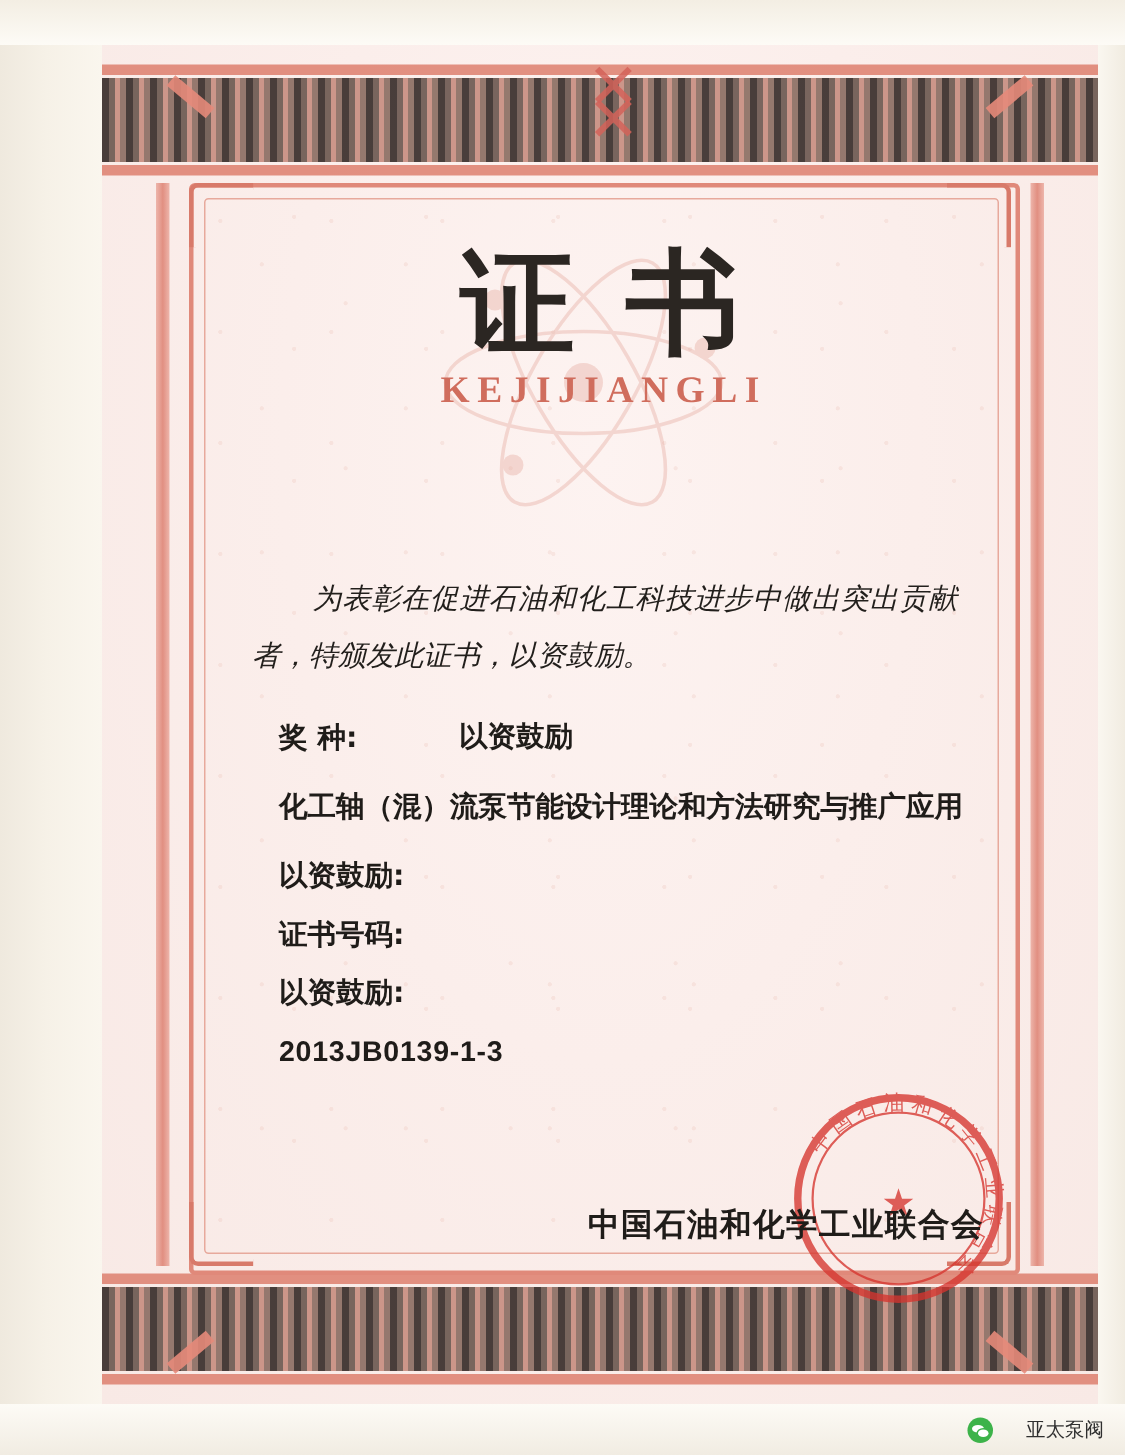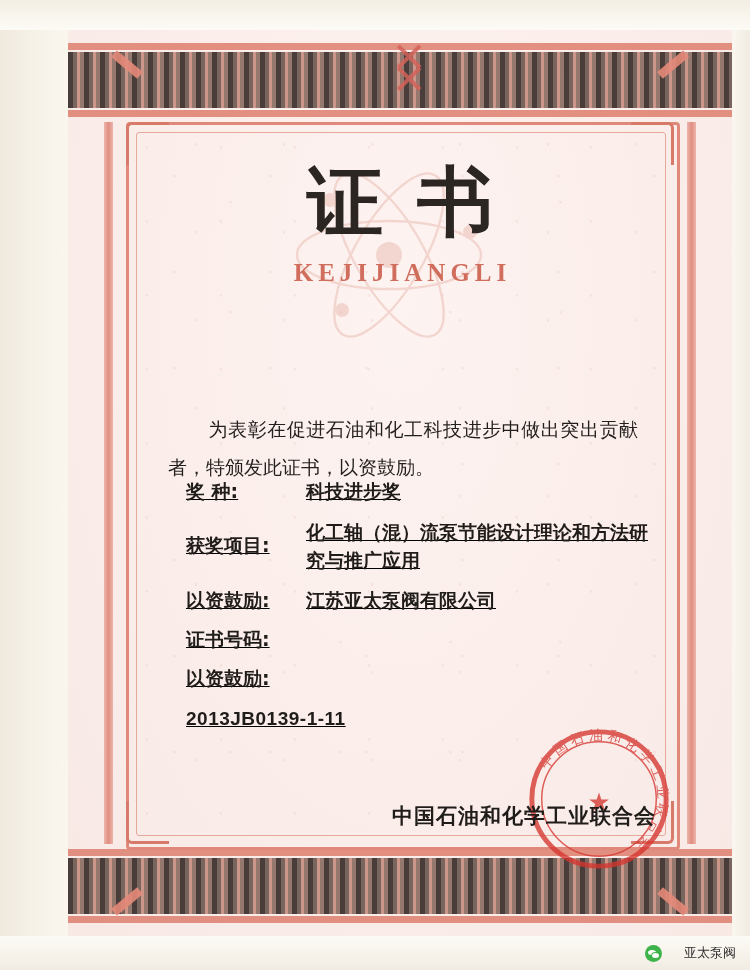--- a/index.html
+++ b/index.html
@@ -180,74 +180,74 @@
   .cert-title {
     font-family: "DejaVu Sans", sans-serif;
     font-size: 76px;
     font-weight: bold;
     letter-spacing: 34px;
     color: #2b2622;
     text-indent: 34px;
     line-height: 1.15;
   }
   .cert-subtitle {
-    margin-top: 14px;
+    margin-top: 2px;
     font-family: "Liberation Serif", serif;
     font-size: 25px;
     font-weight: bold;
     letter-spacing: 5px;
     color: #d06d5d;
     text-indent: 5px;
   }
 
   
   .body-text {
     position: absolute;
     left: 100px;
-    top: 380px;
+    top: 350px;
     width: 470px;
     font-family: "DejaVu Sans", sans-serif;
     font-size: 19px;
     line-height: 38px;
     color: #221f1c;
     text-align: justify;
+    font-style: italic;
   }
   .body-text .indent { display: inline-block; width: 40px; }
 
   
   .fields {
     position: absolute;
     left: 118px;
     top: 448px;
     width: 480px;
   }
   .field-row {
     display: flex;
-    align-items: center;
+    align-items: flex-end;
     margin-bottom: 13px;
-    text-decoration: underline;
   }
   .field-label {
     flex: 0 0 120px;
     font-family: "DejaVu Sans", sans-serif;
     font-size: 19px;
     font-weight: bold;
     color: #1f1c19;
     letter-spacing: 0px;
     white-space: nowrap;
   }
   .field-value {
     flex: 1;
     font-family: "DejaVu Sans", sans-serif;
     font-size: 19px;
     font-weight: bold;
     color: #1f1c19;
     line-height: 27px;
   }
-  .field-value.two-line { line-height: 28px; }
+  .field-value.two-line { line-height: 40px; }
   .field-value.mono {
     font-family: "Liberation Sans", sans-serif;
     letter-spacing: .5px;
   }
 
   
   .seal {
     position: absolute;
     left: 452px;
     top: 690px;
@@ -358,43 +358,41 @@
       <div class="cert-title">证书</div>
       <div class="cert-subtitle">KEJIJIANGLI</div>
     </div>
 
     <div class="body-text"><span class="indent"></span><span>为表彰在促进石油和化工科技进步中做出突出贡献者，特颁发此证书，以资鼓励。</span></div>
 
     <div class="fields">
 
       <div class="field-row">
         <div class="field-label">奖    种:</div>
-        <div class="field-value">科技进步奖</div>
-      </div>
-
-      <div class="field-row">
-        <div class="field-label">获奖项目:</div>
+        <div class="field-value">以资鼓励</div>
+      </div>
+
+      <div class="field-row">
         <div class="field-value two-line">化工轴（混）流泵节能设计理论和方法研究与推广应用</div>
       </div>
 
       <div class="field-row">
         <div class="field-label">以资鼓励:</div>
-        <div class="field-value">江苏亚太泵阀有限公司</div>
       </div>
 
       <div class="field-row">
         <div class="field-label">证书号码:</div>
       </div>
 
       <div class="field-row">
         <div class="field-label">以资鼓励:</div>
       </div>
 
       <div class="field-row">
-        <div class="field-value mono">2013JB0139-1-11</div>
+        <div class="field-value mono">2013JB0139-1-3</div>
       </div>
 
     </div>
 
     <svg class="seal" viewBox="0 0 160 160">
       <defs>
         <path id="sealArc" d="M 80,80 m -60,0 a 60,60 0 1,1 120,0 a 60,60 0 1,1 -120,0"></path>
       </defs>
       <circle cx="80" cy="80" r="68" fill="none" stroke="#d6352f" stroke-width="5"></circle>
       <circle cx="80" cy="80" r="58" fill="none" stroke="#d6352f" stroke-width="1.5"></circle>

